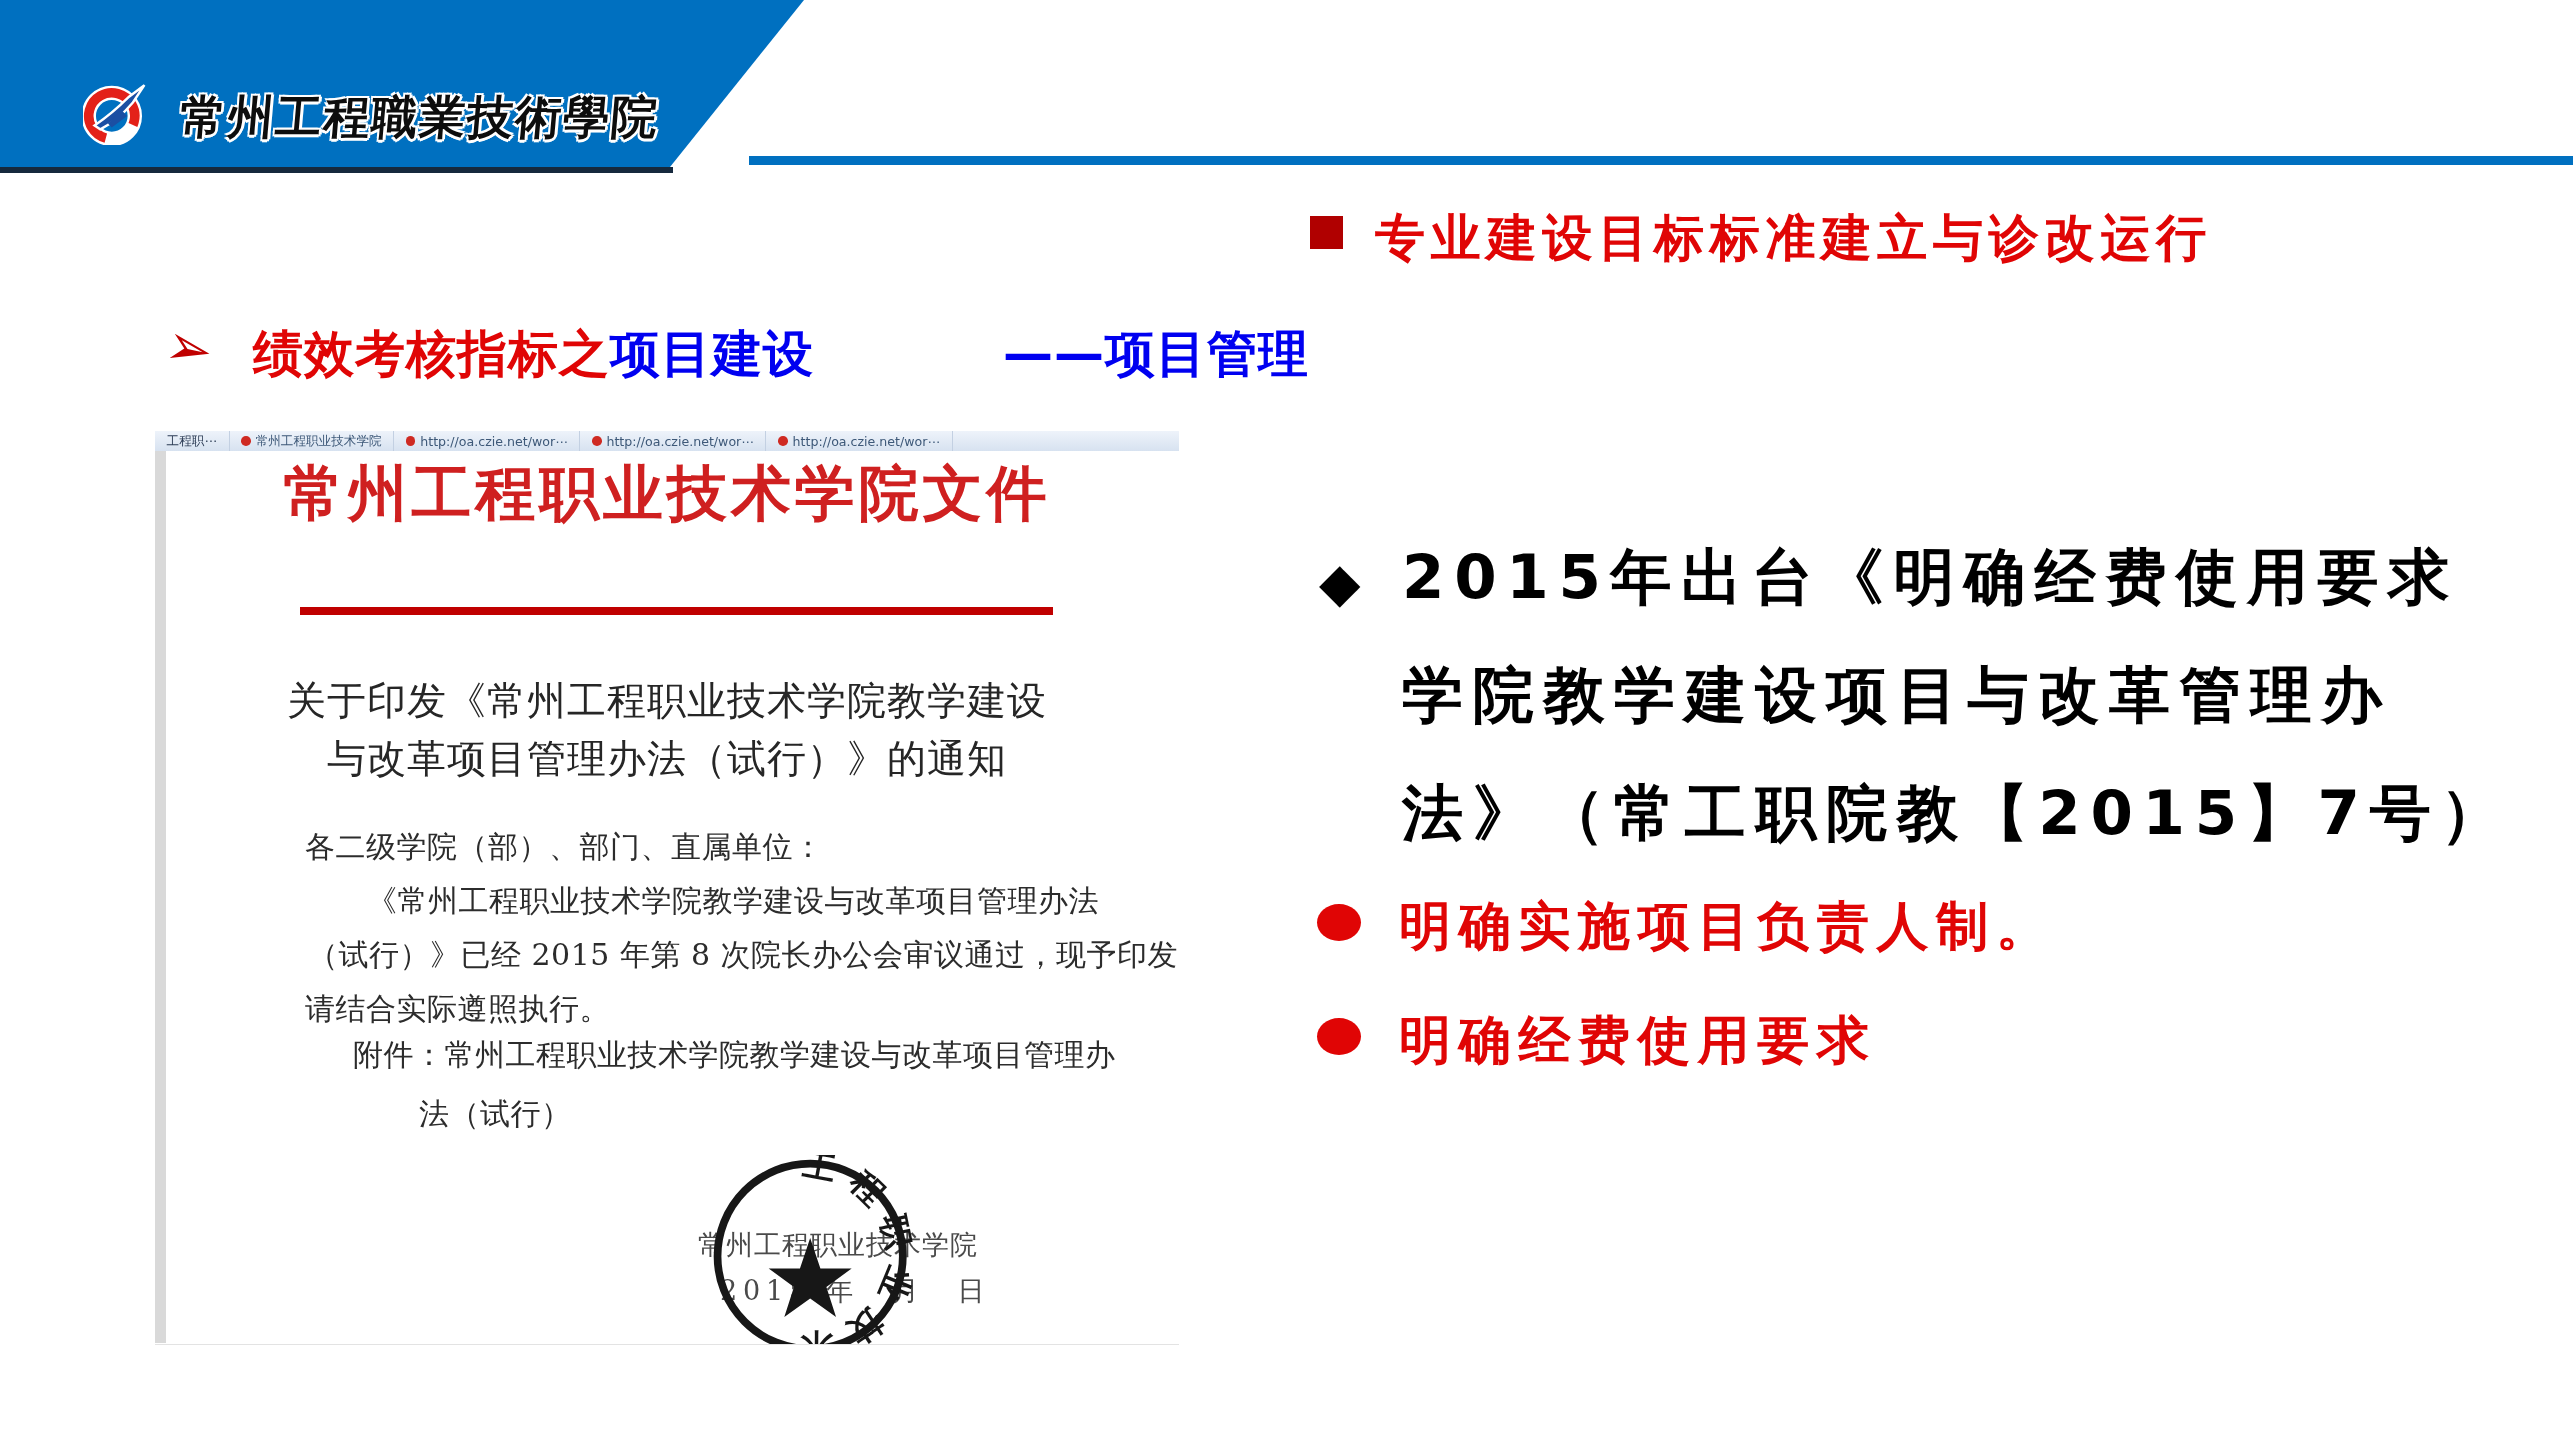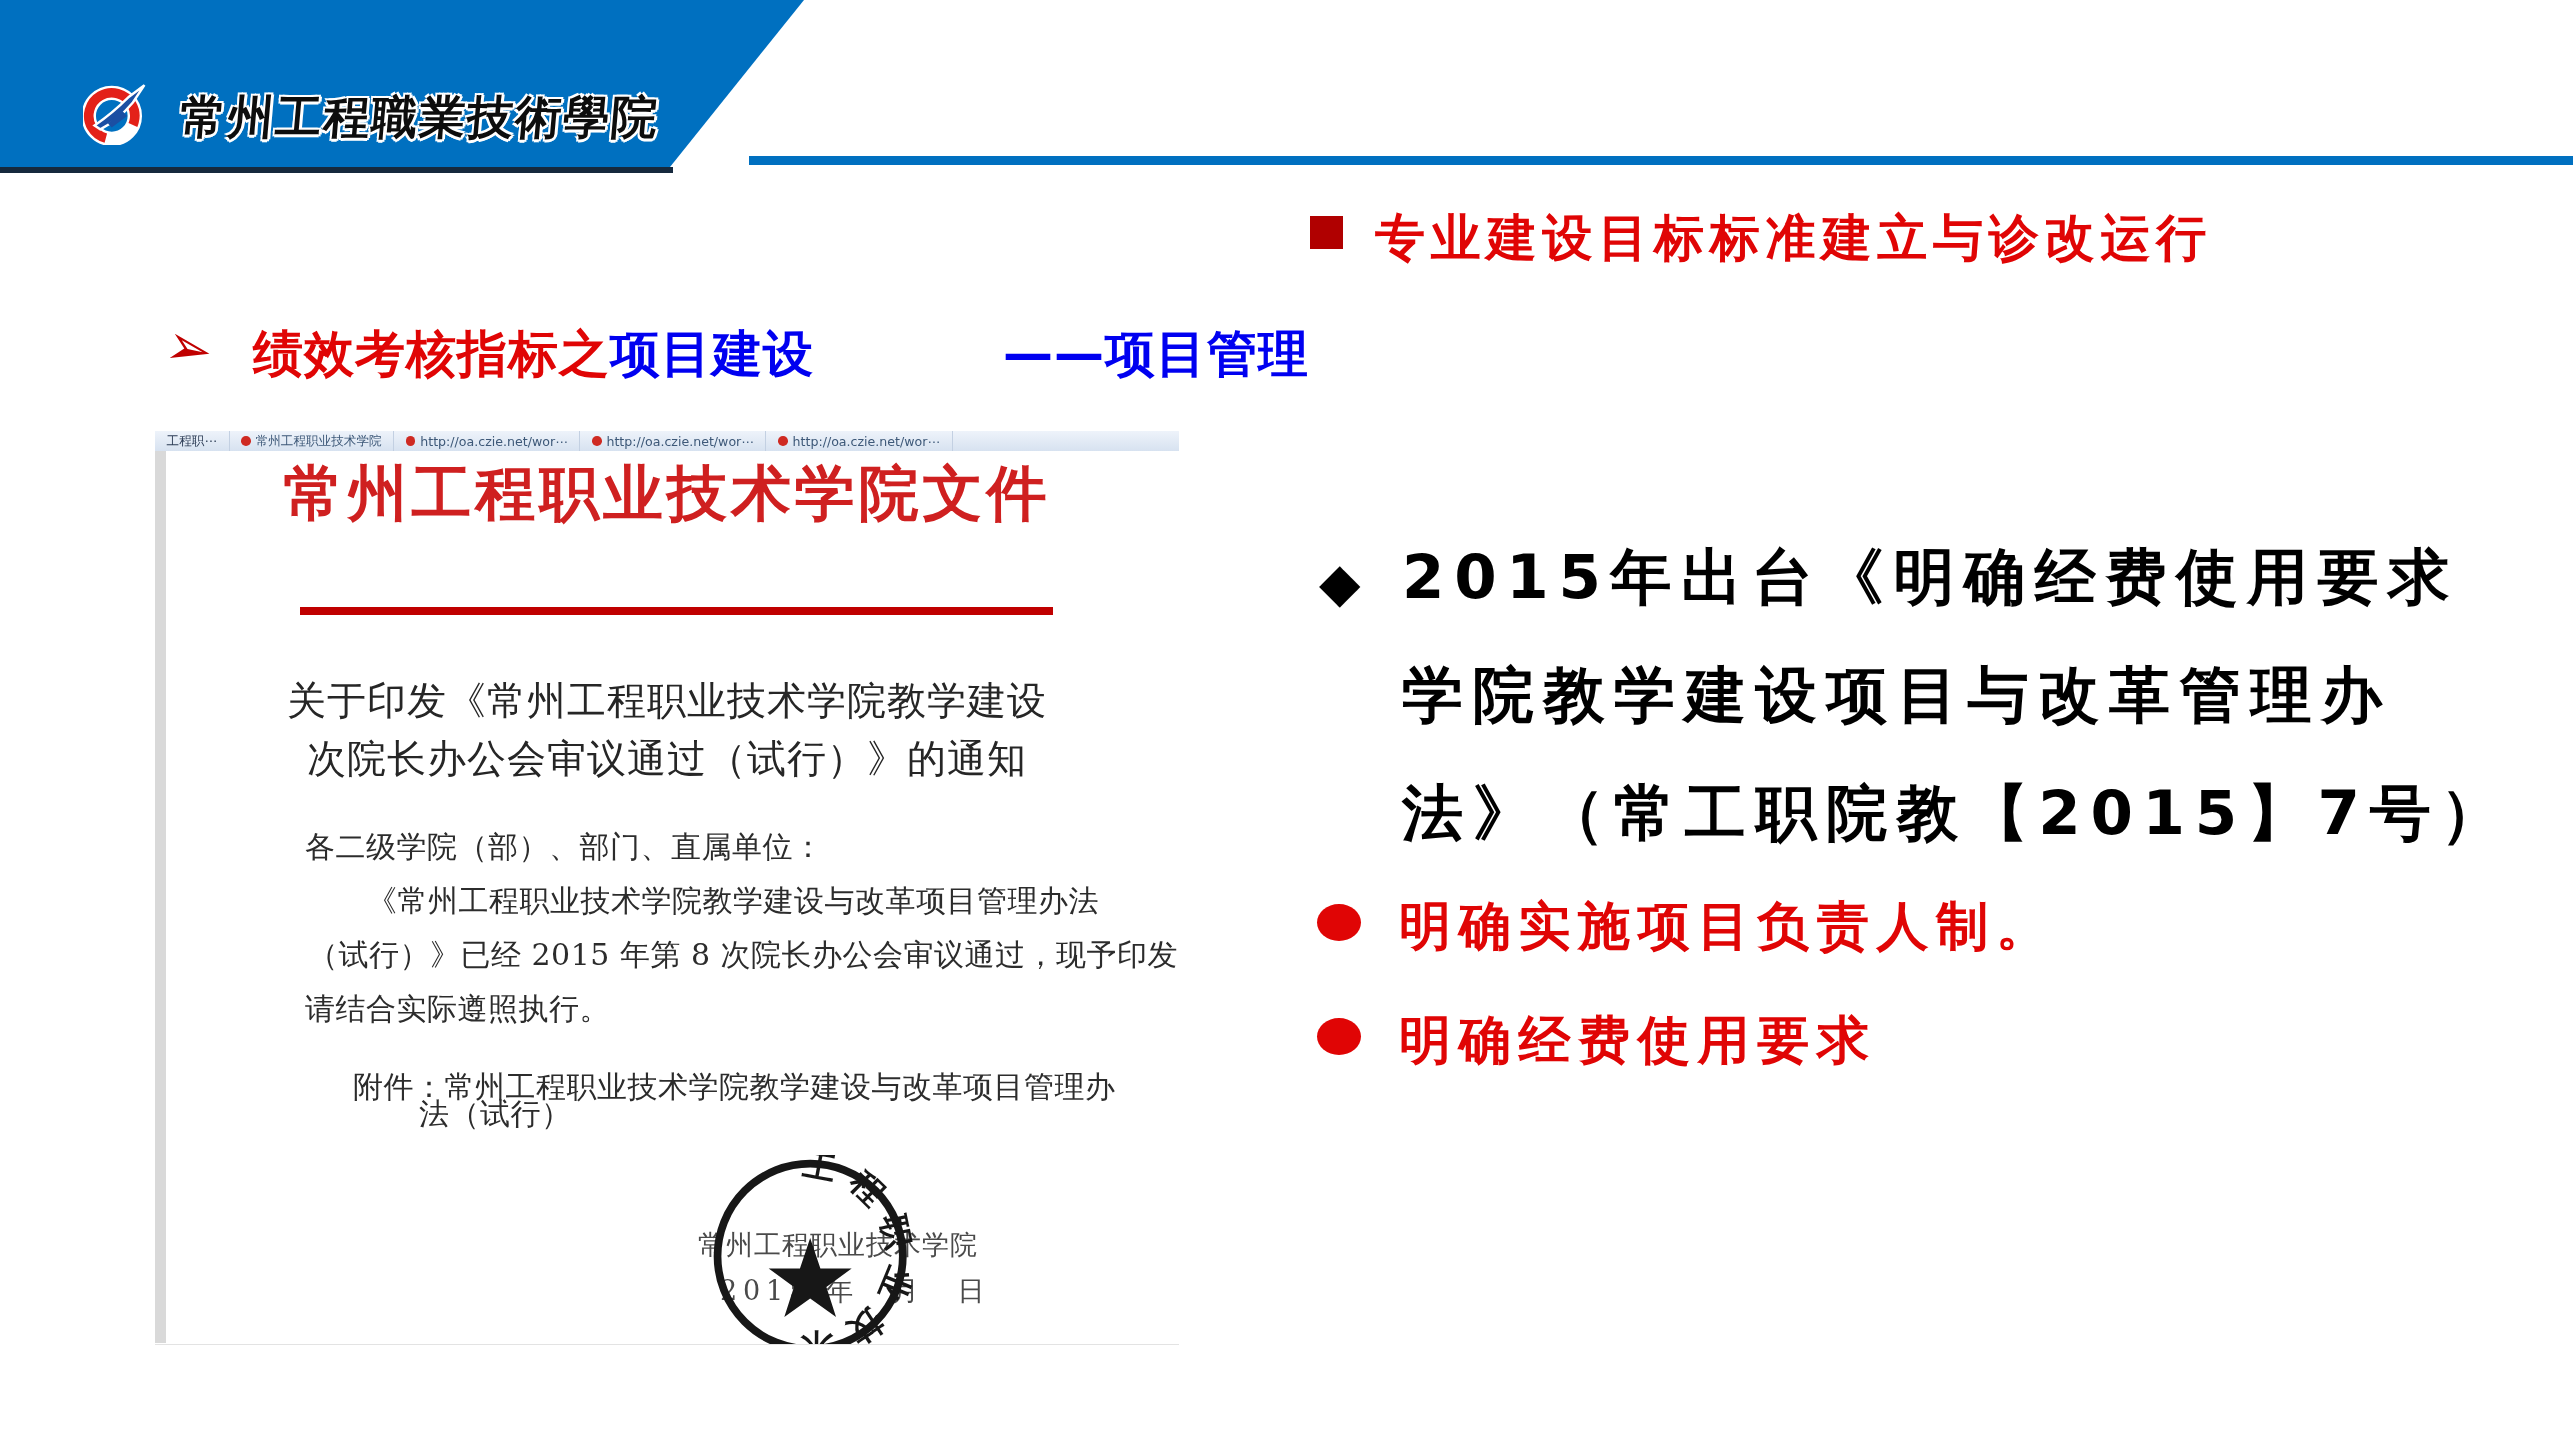--- a/index.html
+++ b/index.html
@@ -65,21 +65,21 @@
   }
   .doc-number{position:absolute;left:0;top:141px;width:100%;text-align:center;font-size:25px;color:#2a2a2a;letter-spacing:1px;}
   .doc-rule{position:absolute;left:145px;top:176px;width:753px;height:7.7px;background:#C00000;}
   .doc-head1{position:absolute;left:0;top:243px;width:100%;text-align:center;font-size:39px;color:#262626;letter-spacing:1px;white-space:nowrap;}
   .doc-head2{position:absolute;left:0;top:301px;width:100%;text-align:center;font-size:39px;color:#262626;letter-spacing:1px;white-space:nowrap;}
   .doc-line{position:absolute;font-size:30px;color:#2c2c2c;white-space:nowrap;letter-spacing:0.5px;}
   .l-salu{left:150px;top:396px;}
   .l-b1{left:212px;top:450px;}
   .l-b2{left:153px;top:504px;}
   .l-b3{left:150px;top:558px;}
-  .l-att1{left:198px;top:636px;}
+  .l-att1{left:198px;top:604px;}
   .l-att2{left:264px;top:663px;}
   .seal-svg{position:absolute;left:544px;top:724px;width:232px;height:193px;}
   .seal-name{
     position:absolute;left:543px;top:796px;font-size:27px;color:#4a4a4a;letter-spacing:1px;white-space:nowrap;
   }
   .seal-date{
     position:absolute;left:565px;top:842px;font-size:27px;color:#4a4a4a;letter-spacing:5.8px;white-space:nowrap;
   }
 
   
@@ -142,21 +142,21 @@
       <div class="tab">
         <span class="favicon"></span>
         <span>http://oa.czie.net/wor⋯</span>
       </div>
     </div>
     <div class="doc-left-strip"></div>
 
     <div class="doc-title">常州工程职业技术学院文件</div>
     <div class="doc-rule"></div>
     <div class="doc-head1">关于印发《常州工程职业技术学院教学建设</div>
-    <div class="doc-head2">次院长办公会审议通过（试行）》的通知</div>
+    <div class="doc-head2">与改革项目管理办法（试行）》的通知</div>
 
     <div class="doc-line l-salu">各二级学院（部）、部门、直属单位：</div>
     <div class="doc-line l-b1">《常州工程职业技术学院教学建设与改革项目管理办法</div>
     <div class="doc-line l-b2">（试行）》已经 2015 年第 8 次院长办公会审议通过，现予印发，</div>
     <div class="doc-line l-b3">请结合实际遵照执行。</div>
     <div class="doc-line l-att1">附件：常州工程职业技术学院教学建设与改革项目管理办</div>
     <div class="doc-line l-att2">法（试行）</div>
 
     <div class="seal-name">常州工程职业技术学院</div>
     <div class="seal-date">2015 年　月　日</div>

